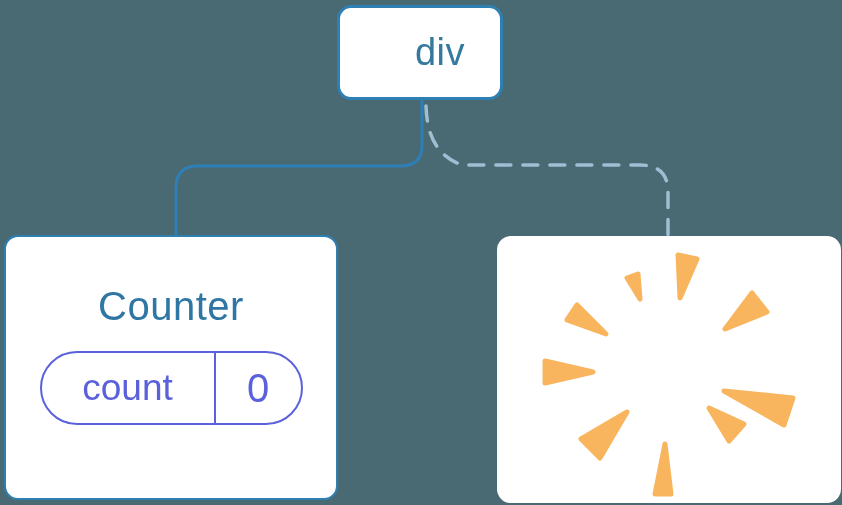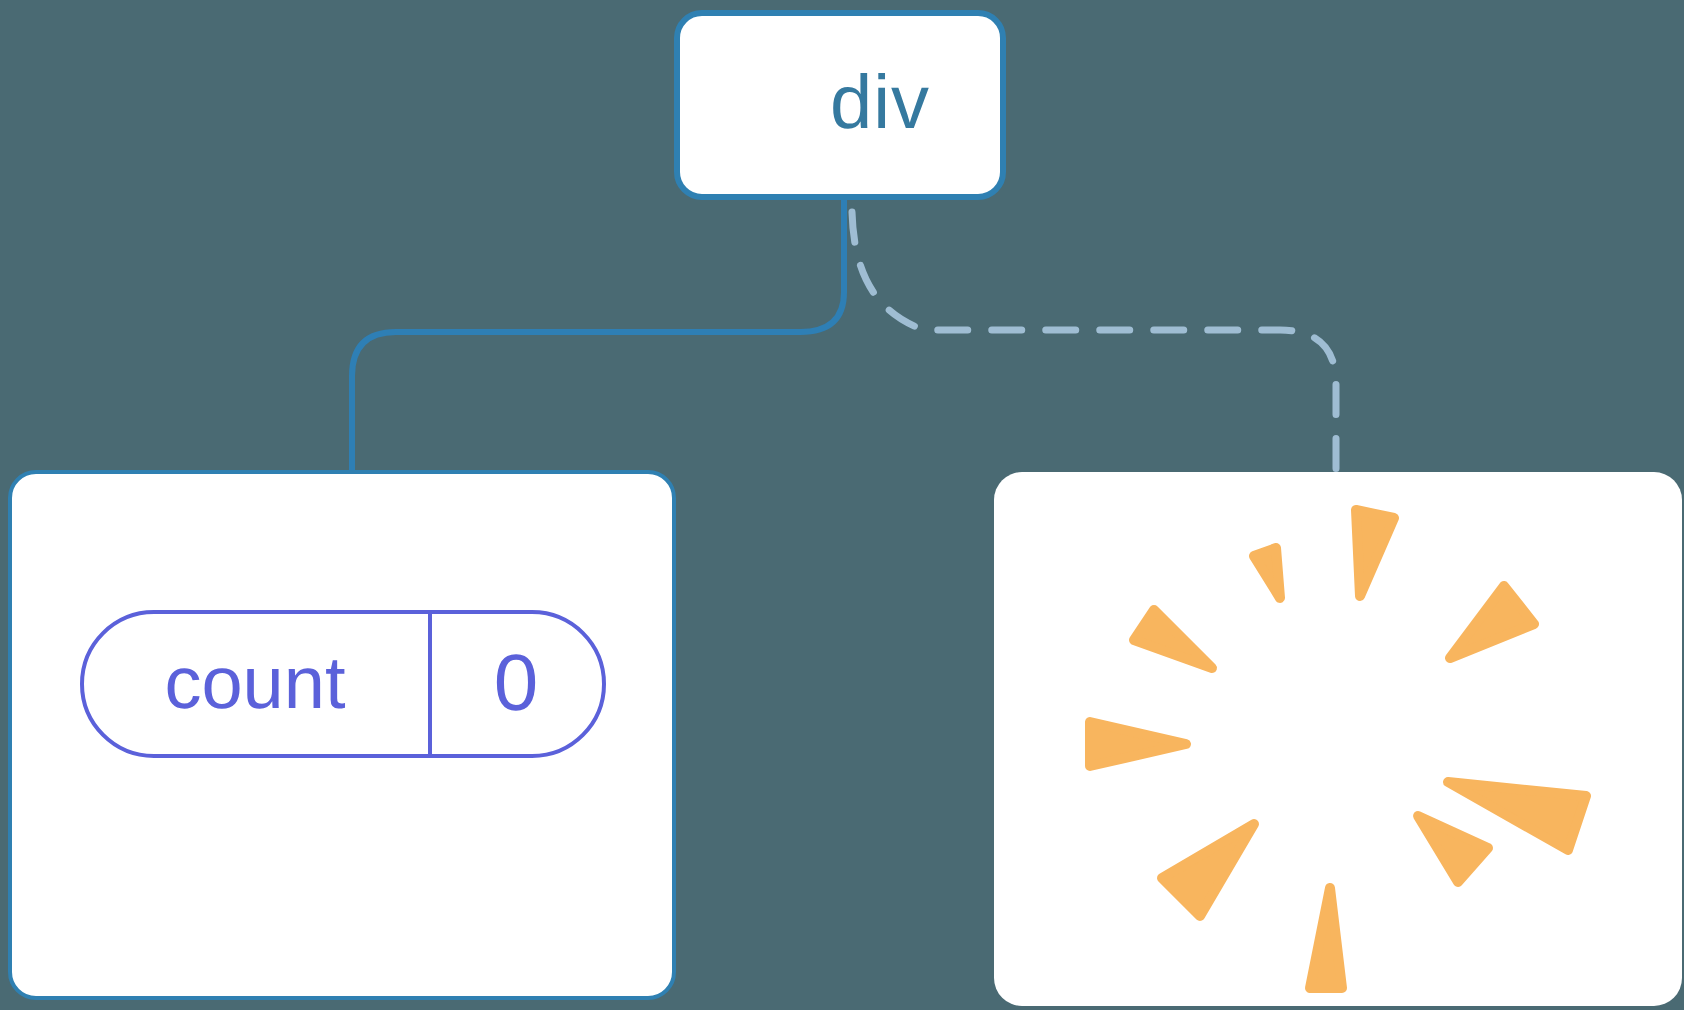--- a/index.html
+++ b/index.html
@@ -98,20 +98,21 @@
   <svg class="connectors" viewBox="0 0 842 505" xmlns="http://www.w3.org/2000/svg" fill="none">
     <path d="M 422 100 L 422 146 Q 422 166 400 166 L 198 166 Q 176 166 176 188 L 176 236" stroke="#2e7fb5" stroke-width="3" stroke-linecap="round"></path>
     <path d="M 426 106 C 427 140 440 157 462 165 L 640 165 Q 668 165 668 192 L 668 237" stroke="#9fbdd3" stroke-width="3.5" stroke-linecap="round" stroke-dasharray="15 12"></path>
   </svg>
 
   <div class="card node-root">
     <span class="node-label">div</span>
   </div>
 
   <div class="card node-counter">
+    <span class="counter-title">Counter</span>
     <div class="state-pill">
       <span class="state-key">count</span>
       <span class="state-value">0</span>
     </div>
   </div>
 
   <div class="card node-removed">
     <svg width="344" height="267" viewBox="0 0 344 267" xmlns="http://www.w3.org/2000/svg">
       <g fill="#f8b55e" stroke="#f8b55e" stroke-width="5" stroke-linejoin="round">
         <polygon points="183,62 200,23 181,19"></polygon>

